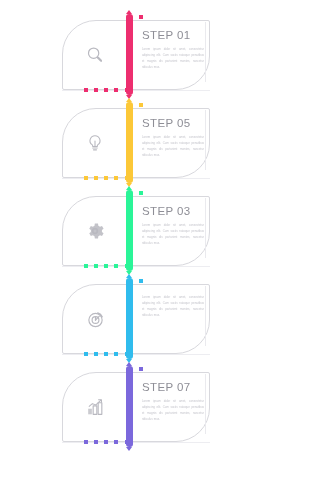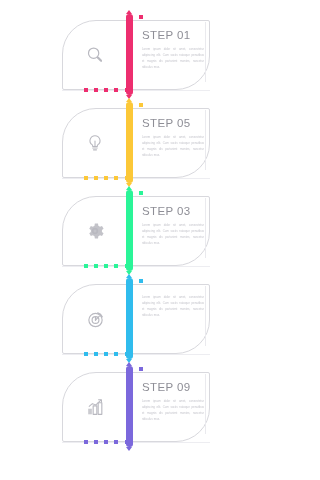--- a/index.html
+++ b/index.html
@@ -273,17 +273,17 @@
       <div class="marker" style="background: rgb(123, 104, 220);"></div>
       <div class="dots">
         <i style="background: rgb(123, 104, 220);"></i>
         <i style="background: rgb(123, 104, 220);"></i>
         <i style="background: rgb(123, 104, 220);"></i>
         <i style="background: rgb(123, 104, 220);"></i>
         <i style="background: rgb(123, 104, 220);"></i>
       </div>
       <div class="divider"></div>
       <div class="text-block">
-        <div class="step-title">STEP 09</div>
+        <div class="step-title">STEP 07</div>
         <div class="step-body">Lorem ipsum dolor sit amet, consectetur adipiscing elit. Cum sociis natoque penatibus et magnis dis parturient montes, nascetur ridiculus mus.</div>
       </div>
     </div>
   </div>
 
 </body></html>

